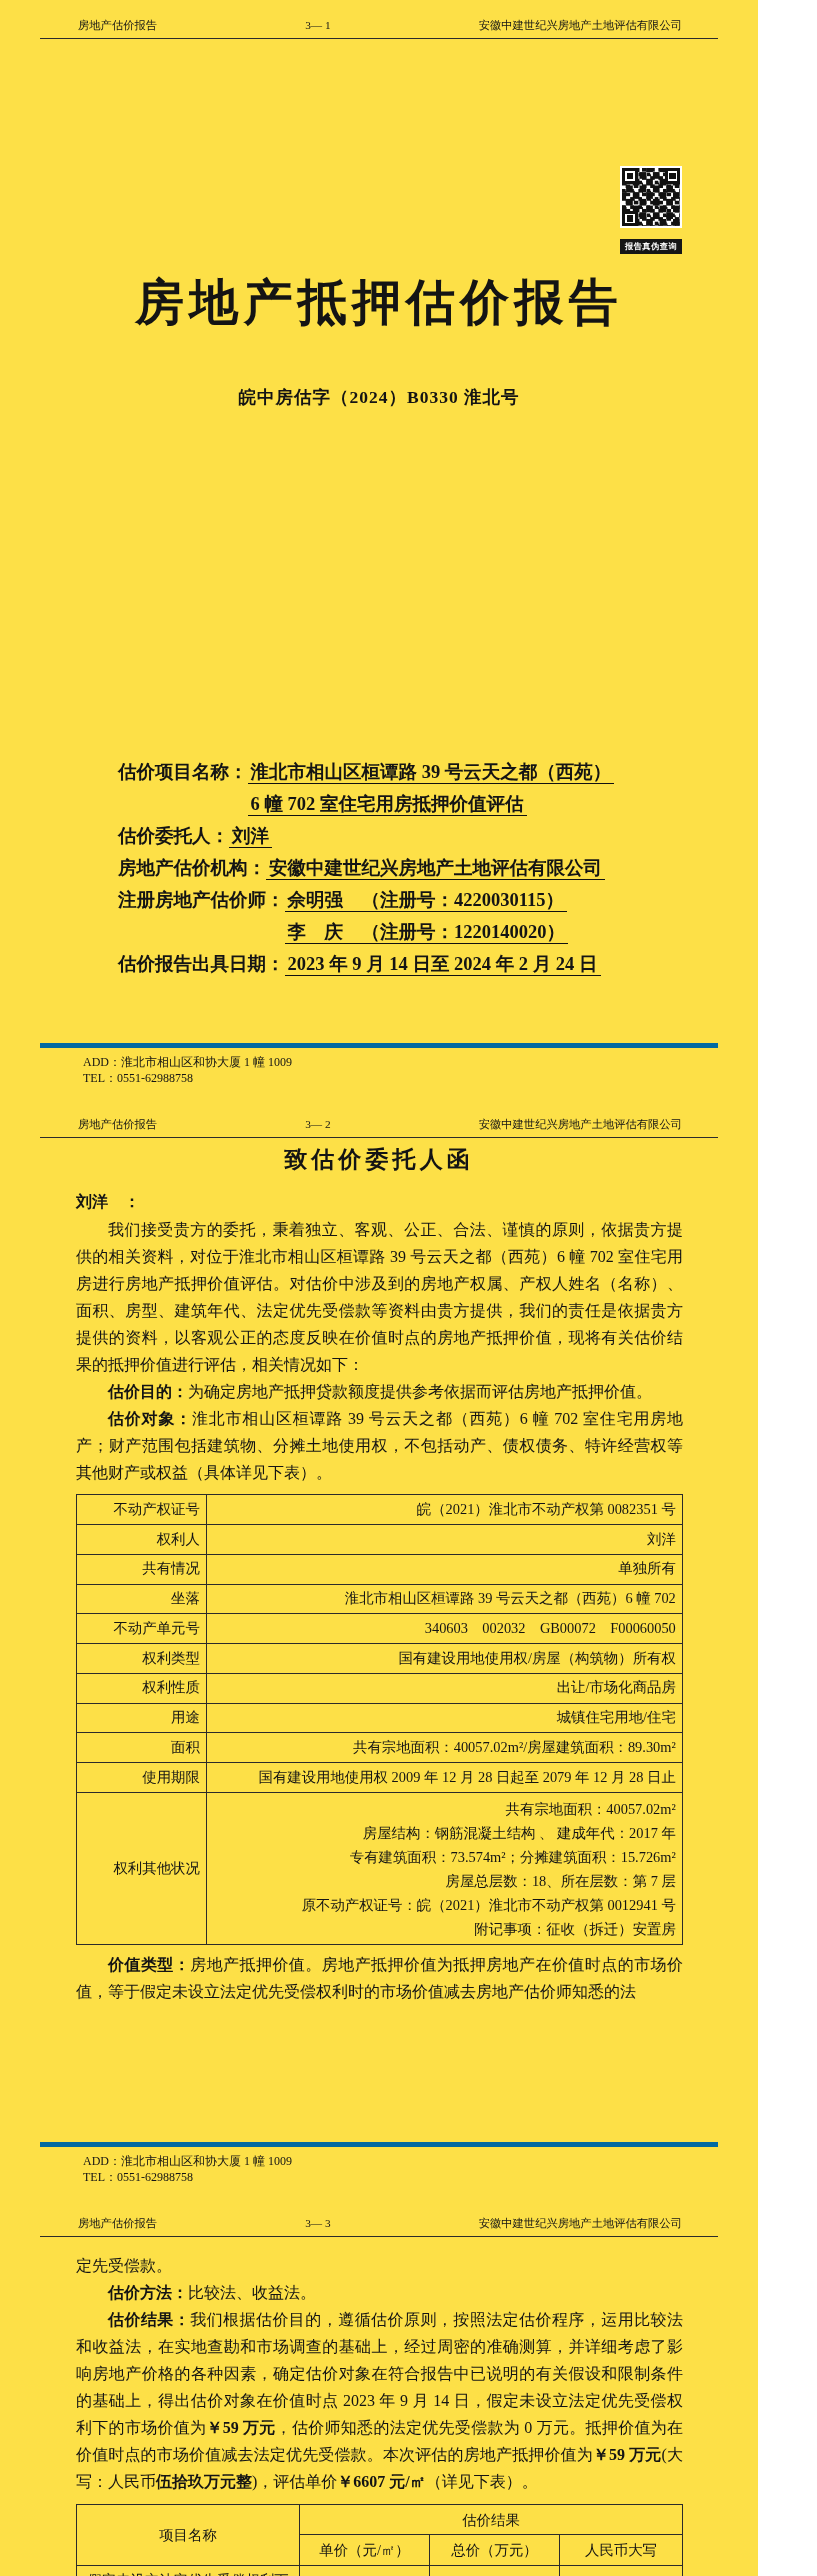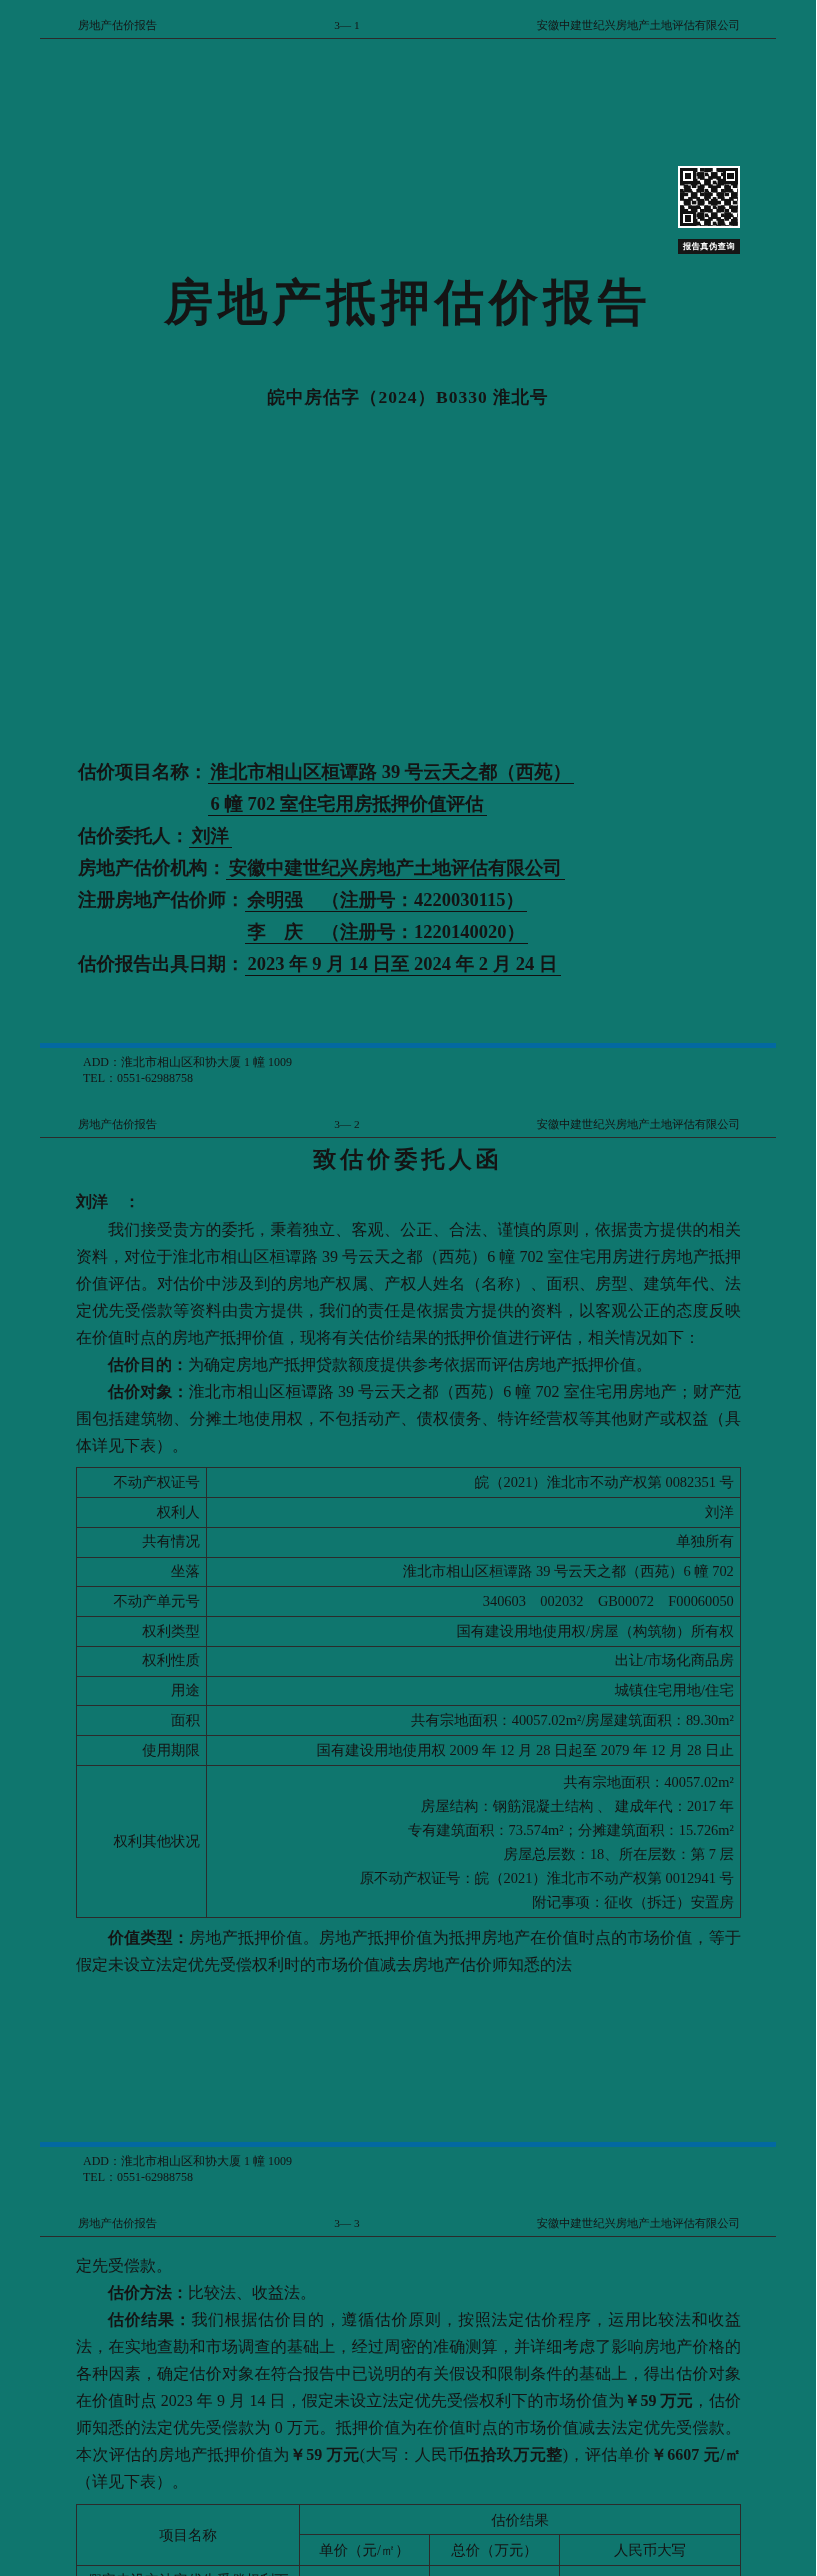--- a/index.html
+++ b/index.html
@@ -6,24 +6,24 @@
   html, body { margin: 0; padding: 0; background: #ffffff; }
   .doc {
     width: 818px;
     background: #fff;
     outline: 0.5px solid #cfcfcf;
     font-family: "Liberation Serif", "DejaVu Serif", serif;
     color: #141414;
   }
   .page {
     position: relative;
-    width: 816px;
+    width: 758px;
     height: 1099px;
     overflow: hidden;
-    background: #0f766e;
+    background: #fde047;
   }
 
   
   .phead {
     position: absolute;
     top: 17.5px; left: 40px; right: 40px;
     display: flex; justify-content: space-between; align-items: baseline;
     font-size: 11.3px;
     padding: 0 36px 5.2px 38px;
     border-bottom: 1px solid #2b2b2b;
@@ -60,21 +60,21 @@
     font-size: 49px; font-weight: 700; letter-spacing: 5.2px;
   }
   .cover-no {
     position: absolute; top: 385px; left: 0; width: 100%;
     text-align: center; font-size: 17.5px; font-weight: 700; letter-spacing: 1px;
   }
   .cover-fields {
     position: absolute; top: 756px; left: 78px; right: 68px;
     font-size: 18.5px; font-weight: 700; line-height: 32px;
   }
-  .cf-row { white-space: nowrap; }
+  .cf-row { white-space: nowrap; margin-left: 40px; }
   .cf-value { border-bottom: 1.5px solid #111; padding: 0 3.1px 1px 3.1px; }
   .cf-indent7 { padding-left: 7em; }
   .cf-indent9 { padding-left: 9em; }
 
   
   .letter-title {
     position: absolute; top: 45px; left: 0; width: 100%;
     margin: 0; text-align: center;
     font-size: 23px; font-weight: 700; letter-spacing: 4.1px;
   }

